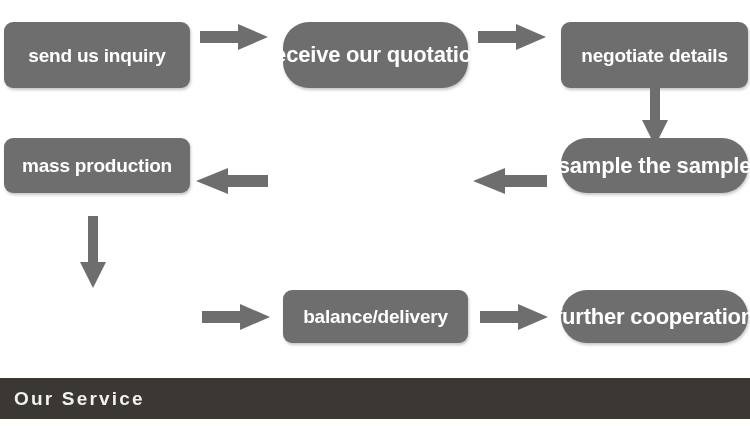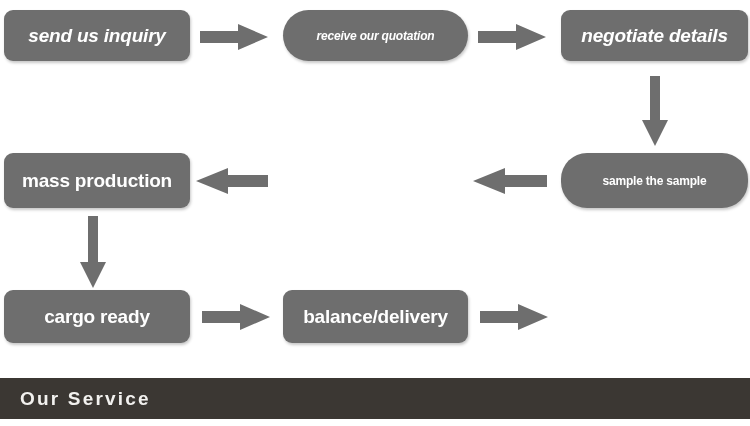--- a/index.html
+++ b/index.html
@@ -35,25 +35,25 @@
     line-height: 1;
     box-shadow: 1px 2px 3px rgba(0,0,0,0.22);
     white-space: nowrap;
   }
   .node span { display: block; }
 
   
   .col1 { left: 4px;   width: 186px; }
   .col2 { left: 283px; width: 185px; }
   .col3 { left: 561px; width: 187px; align-items: center; }
-  .row1 { top: 10px;  height: 51px; font-style: italic; }
-  .row2 { top: 153px; height: 55px; }
+  .row1 { top: 22px;  height: 66px; }
+  .row2 { top: 138px; height: 55px; }
   .row3 { top: 290px; height: 53px; }
 
-  .node.tight { font-size: 12px; border-radius: 26px; }
+  .node.tight { font-size: 22px; border-radius: 26px; }
 
   
   .arrow-h {
     position: absolute;
     height: 30px;
     display: block;
   }
   .arrow-v {
     position: absolute;
     width: 30px;
@@ -82,21 +82,21 @@
     height: 41px;
     background: #3b3733;
     display: flex;
     align-items: center;
   }
   #footer-banner .banner-text {
     color: #f2f1ef;
     font-size: 19px;
     font-weight: bold;
     letter-spacing: 2.2px;
-    padding-left: 20px;
+    padding-left: 14px;
     line-height: 1;
   }
 </style>
 </head>
 <body>
 
 <div id="stage">
 
   <div class="node col1 row1">
     <span>send us inquiry</span>
@@ -148,38 +148,38 @@
   <div class="node col3 row2 tight">
     <span>sample the sample</span>
   </div>
 
   <div class="arrow-v av-c1">
     <svg viewBox="0 0 30 72" preserveAspectRatio="none" aria-hidden="true">
       <polygon points="10,0 20,0 20,46 28,46 15,72 2,46 10,46" fill="#6e6e6e"></polygon>
     </svg>
   </div>
 
-  <div class="node col1 row3">
-    <span>cargo ready</span>
-  </div>
 
   <div class="arrow-h ah-r3a">
     <svg viewBox="0 0 68 30" preserveAspectRatio="none" aria-hidden="true">
       <polygon points="0,9 38,9 38,2 68,15 38,28 38,21 0,21" fill="#6e6e6e"></polygon>
     </svg>
   </div>
 
   <div class="node col2 row3">
     <span>balance/delivery</span>
   </div>
 
   <div class="arrow-h ah-r3b">
     <svg viewBox="0 0 68 30" preserveAspectRatio="none" aria-hidden="true">
       <polygon points="0,9 38,9 38,2 68,15 38,28 38,21 0,21" fill="#6e6e6e"></polygon>
     </svg>
   </div>
 
+  <div class="node col3 row3 tight">
+    <span>further cooperation</span>
+  </div>
 
   <div id="footer-banner">
     <div class="banner-text">Our Service</div>
   </div>
 
 </div>
 
 </body></html>

